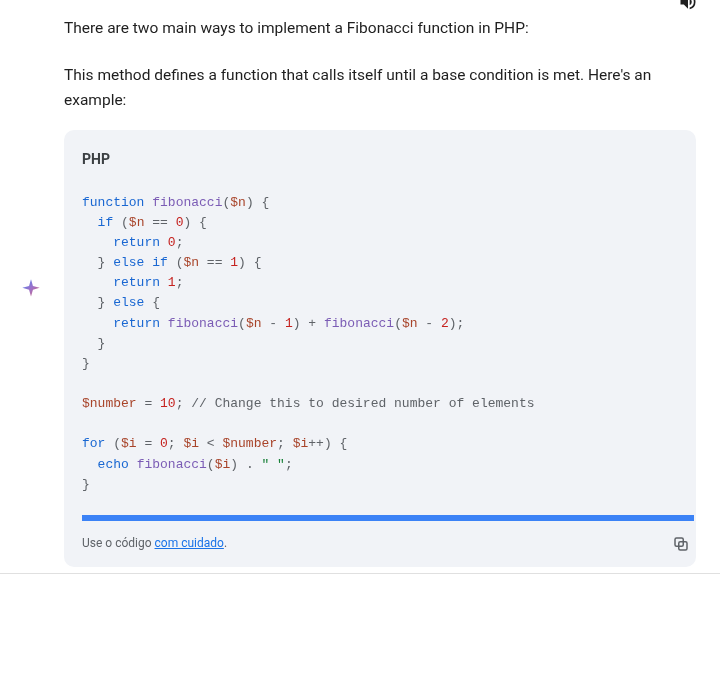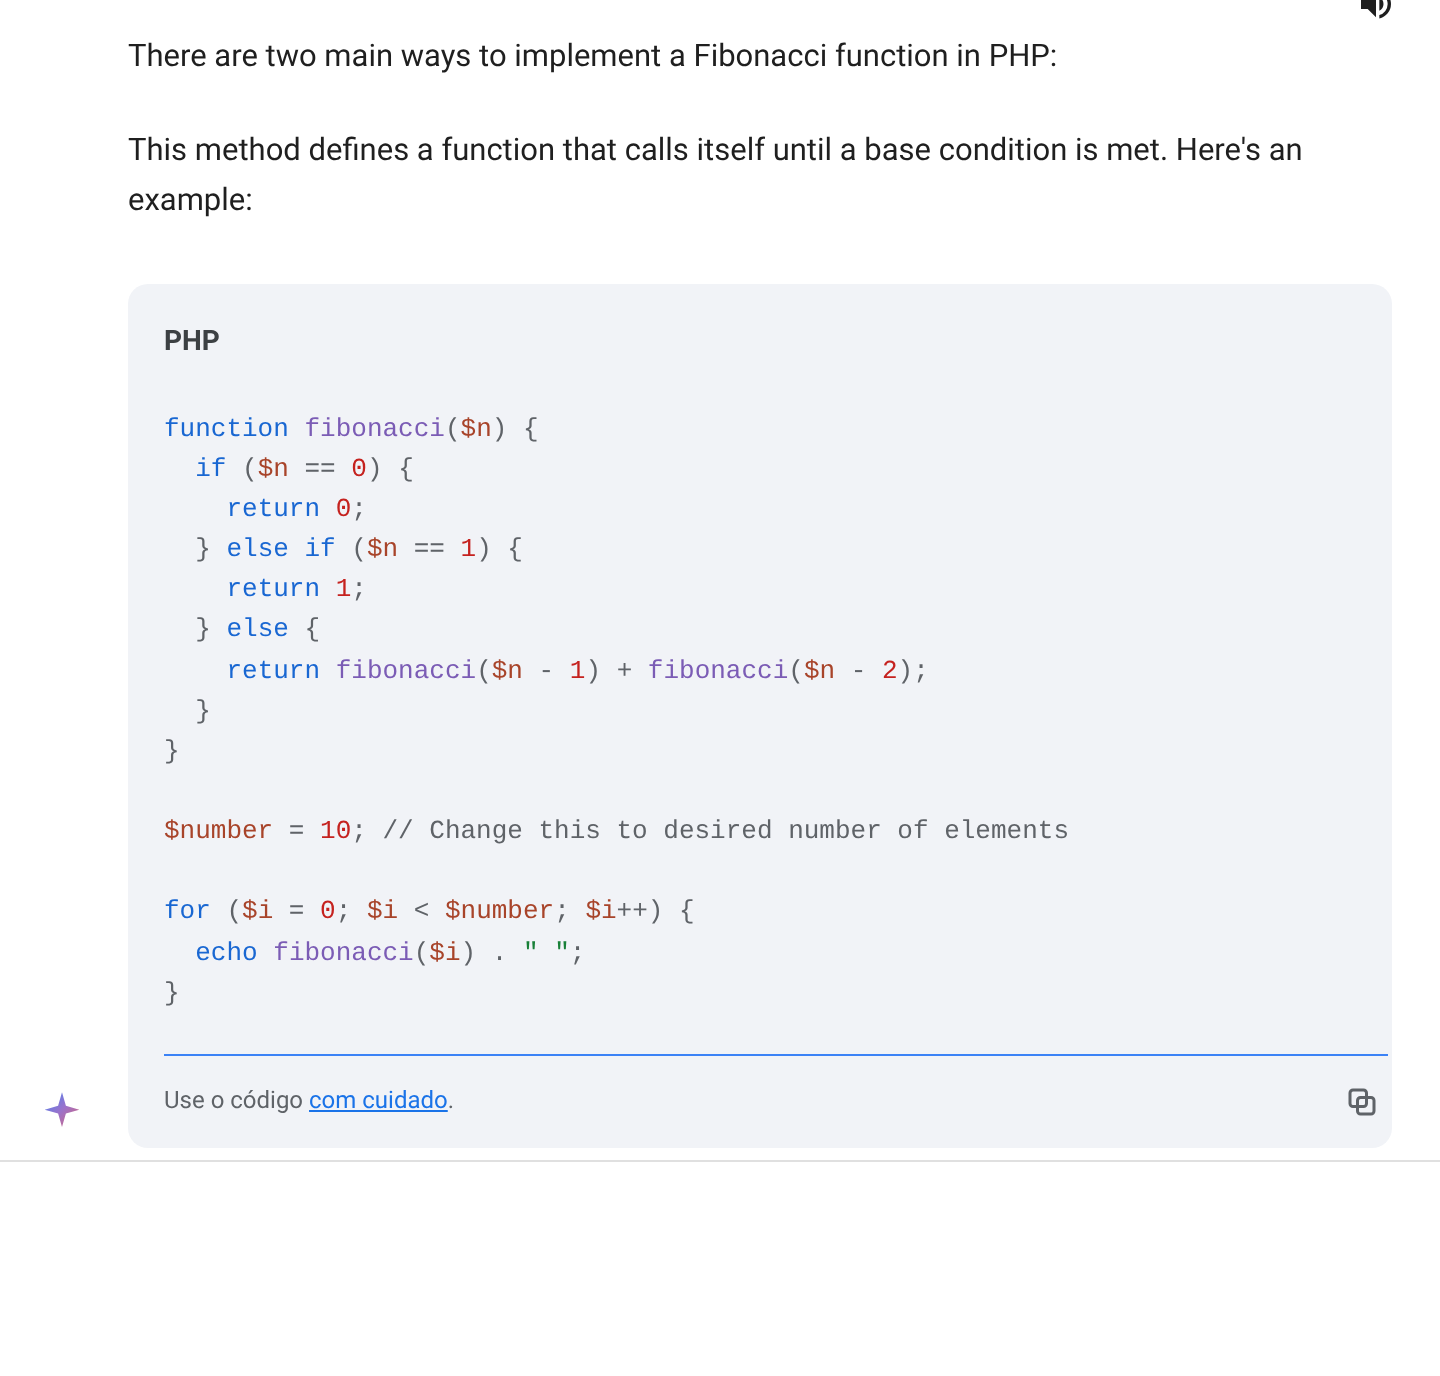--- a/index.html
+++ b/index.html
@@ -28,21 +28,21 @@
     border: 1px solid #d4cfc7;
     flex-shrink: 0;
   }
   .user-prompt {
     font-size: 15px;
     color: #1f1f1f;
   }
   .assistant-row {
     display: flex;
     gap: 16px;
-    align-items: flex-end;
+    align-items: center;
     position: relative;
   }
   .sparkle-icon { width: 30px; flex-shrink: 0; padding-top: 2px; }
   .speaker-btn {
     position: absolute;
     top: -28px; right: 0;
     background: none; border: 0; padding: 4px;
     cursor: pointer;
     color: #1f1f1f;
   }
@@ -55,21 +55,21 @@
   }
   .intro { margin-bottom: 22px; }
   .section-title {
     font-weight: 600;
     color: #9aa0a6;
     border-bottom: 1px dashed #c0c0c0;
     display: inline-block;
     padding-bottom: 1px;
     margin-bottom: 22px;
   }
-  .section-desc { margin-bottom: 30px; }
+  .section-desc { margin-bottom: 18px; }
   .code-card {
     background: #f1f3f7;
     border-radius: 10px;
     padding: 18px 2px 10px 18px;
   }
   .code-lang {
     font-weight: 700;
     font-size: 14px;
     color: #3c4043;
     margin-bottom: 22px;
@@ -86,21 +86,21 @@
   .tok-fn   { color: #7b5cb5; }   
   .tok-var  { color: #a8442a; }   
   .tok-num  { color: #c5221f; }   
   .tok-str  { color: #188038; }   
   .tok-op   { color: #5f6368; }   
   .tok-cmt  { color: #5f6368; }   
   .card-footer {
     display: flex;
     align-items: center;
     justify-content: space-between;
-    border-top: 1px solid #3b82f6;
+    border-top: 6px solid #3b82f6;
     padding-top: 10px;
     font-size: 12px;
     color: #5f6368;
   }
   .card-footer a { color: #1a73e8; text-decoration: underline; }
   .copy-btn {
     background: none; border: 0; cursor: pointer; color: #5f6368;
     padding: 4px;
   }
   .copy-btn svg { display: block; }

